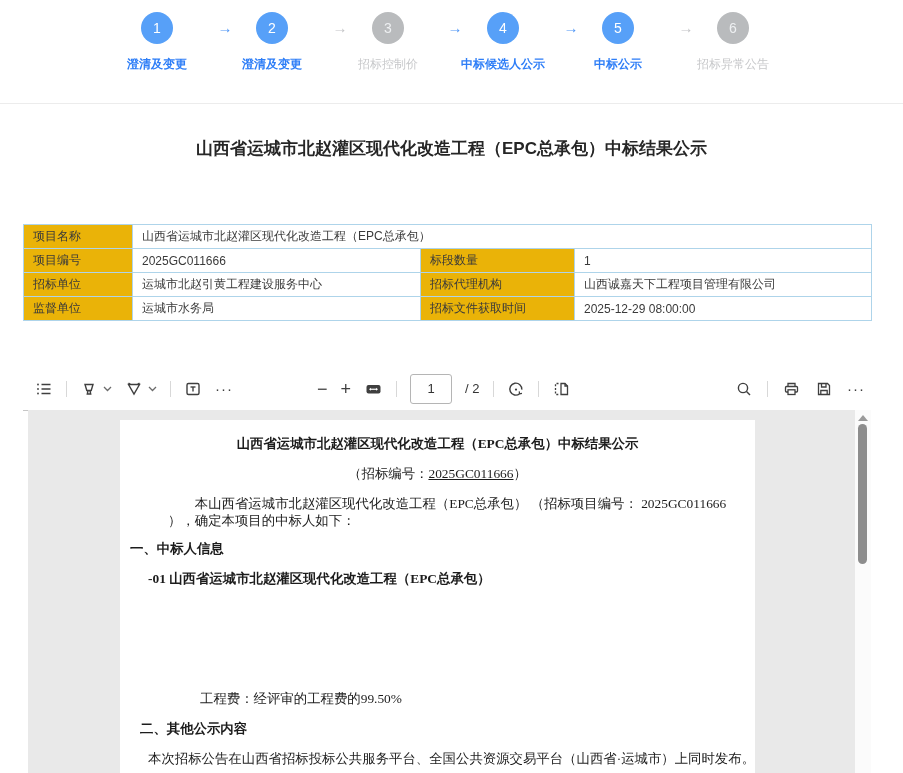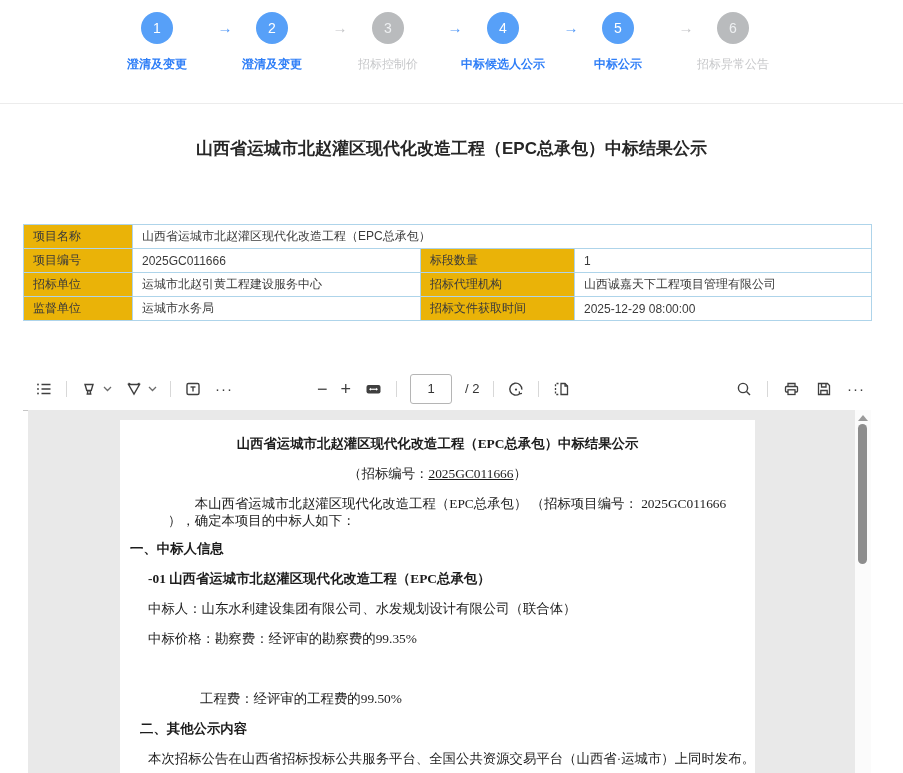--- a/index.html
+++ b/index.html
@@ -225,22 +225,20 @@
   </div>
 </div>
 
 <div class="pdf-viewer">
   <div class="pdf-page">
     <div class="pl center bold" style="top:15px">山西省运城市北赵灌区现代化改造工程（EPC总承包）中标结果公示</div>
     <div class="pl center" style="top:45px"><span>（招标编号：</span><span class="u">2025GC011666</span><span>）</span></div>
     <div class="pblock" style="top:75px">本山西省运城市北赵灌区现代化改造工程（EPC总承包） （招标项目编号： 2025GC011666 ），确定本项目的中标人如下：</div>
     <div class="pl bold" style="top:120px;left:10px">一、中标人信息</div>
     <div class="pl bold" style="top:150px;left:28px">-01 山西省运城市北赵灌区现代化改造工程（EPC总承包）</div>
-    <div class="pl" style="top:180px;left:28px">中标人：山东水利建设集团有限公司、水发规划设计有限公司（联合体）</div>
-    <div class="pl" style="top:210px;left:28px">中标价格：勘察费：经评审的勘察费的99.35%</div>
     <div class="pl" style="top:270px;left:80px">工程费：经评审的工程费的99.50%</div>
     <div class="pl bold" style="top:300px;left:20px">二、其他公示内容</div>
     <div class="pl" style="top:330px;left:28px">本次招标公告在山西省招标投标公共服务平台、全国公共资源交易平台（山西省·运城市）上同时发布。</div>
   </div>
   <div class="vscroll">
     <div class="scroll-up"></div>
     <div class="scroll-thumb"></div>
   </div>
 </div>
 

